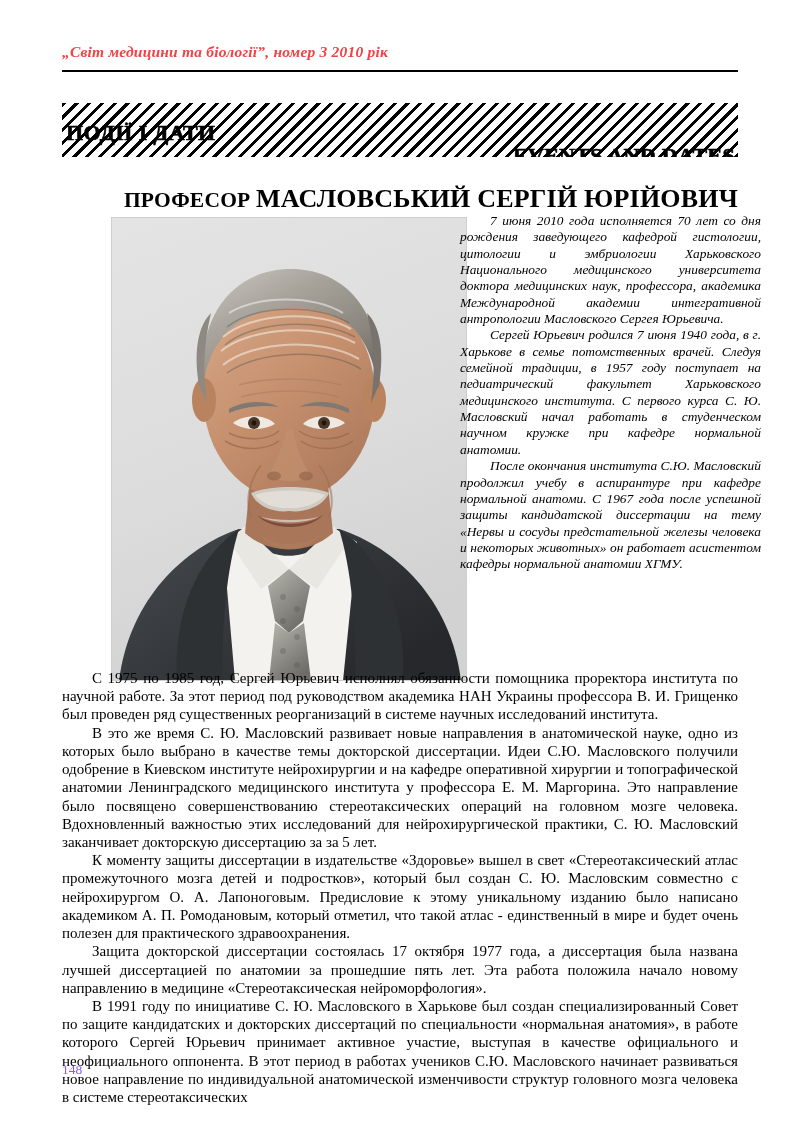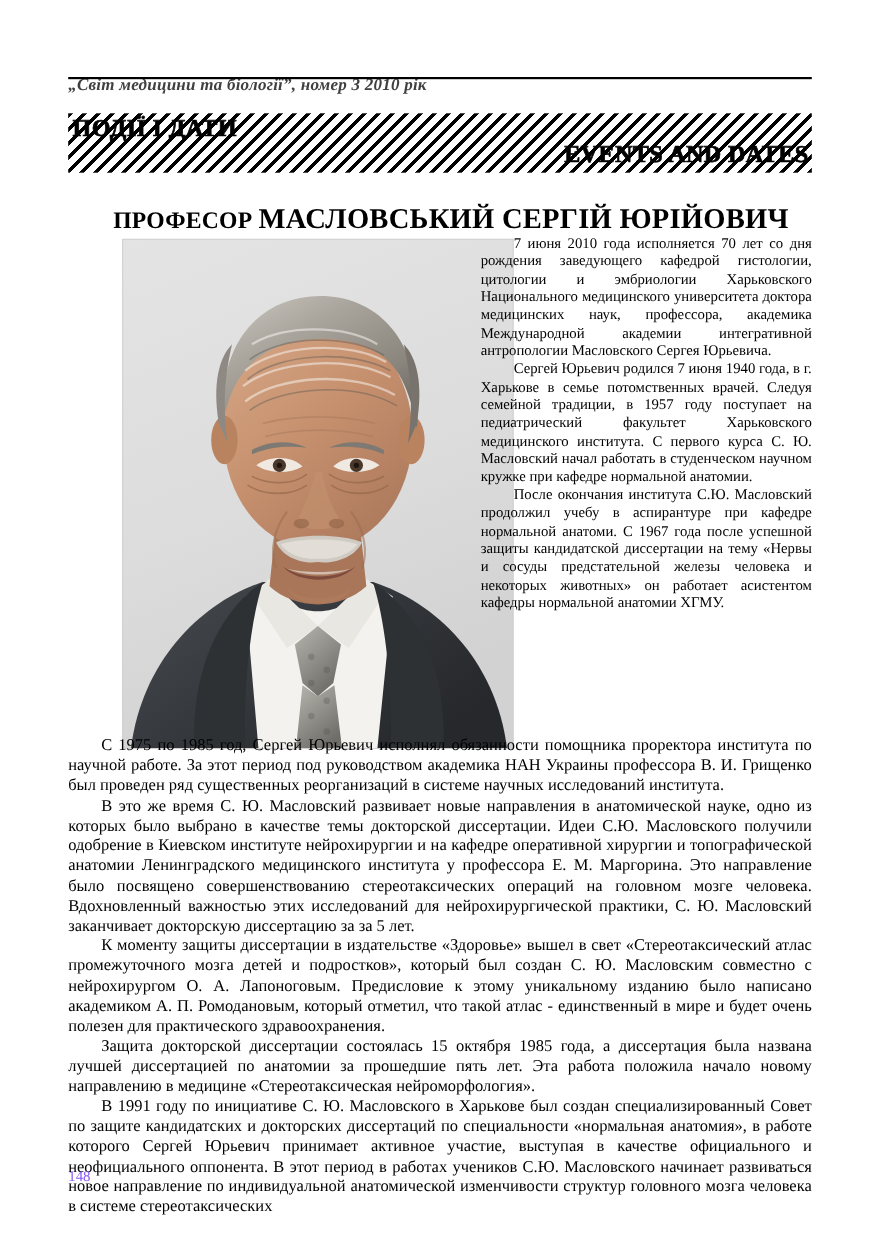--- a/index.html
+++ b/index.html
@@ -23,23 +23,22 @@
   
   .running-head {
     position: absolute;
     left: 62px;
     top: 43px;
     width: 676px;
     font-style: italic;
     font-weight: bold;
     font-size: 15.5px;
     letter-spacing: 0.2px;
-    color: #404040;
+    color: #ef4444;
     white-space: nowrap;
-    margin-top: 26px;
   }
   .head-rule {
     position: absolute;
     left: 62px;
     top: 70px;
     width: 676px;
     height: 0;
     border-top: 2.2px solid #000;
   }
 
@@ -59,38 +58,39 @@
   }
   .banner-label {
     position: absolute;
     font-family: "Liberation Serif", "DejaVu Serif", serif;
     font-weight: bold;
     font-size: 22px;
     letter-spacing: 0.3px;
     color: #000;
     white-space: nowrap;
     line-height: 1;
+    margin-top: 16px;
     -webkit-text-stroke: 0.6px #000;
   }
   .banner-left {
     left: 4px;
     top: 3px;
   }
   .banner-right {
     right: 3px;
     top: 26px;
   }
 
   
   .article-title {
     position: absolute;
-    left: 72px;
+    left: 62px;
     top: 168px;
     width: 676px;
-    text-align: center;
+    text-align: right;
     font-weight: bold;
     font-size: 26px;
     line-height: 1.05;
     letter-spacing: 0.2px;
     white-space: nowrap;
   }
   .article-title .small-caps {
     font-size: 21.5px;
   }
 
@@ -102,27 +102,28 @@
     width: 356px;
     height: 464px;
     background: #dedede;
     overflow: hidden;
   }
   .portrait svg { display: block; width: 100%; height: 100%; }
 
   
   .intro-column {
     position: absolute;
-    left: 437px;
+    left: 460px;
     top: 213px;
     width: 301px;
     font-size: 13.4px;
     line-height: 1.22;
     text-align: justify;
     text-justify: inter-word;
+    font-style: italic;
   }
   .intro-column p {
     margin: 0 0 0 0;
     text-indent: 30px;
   }
 
   
   .body-text {
     position: absolute;
     left: 62px;
@@ -292,19 +293,19 @@
   <div class="intro-column">
     <p>7 июня 2010 года исполняется 70 лет со дня рождения заведующего кафедрой гистологии, цитологии и эмбриологии Харьковского Национального медицинского университета доктора медицинских наук, профессора, академика Международной академии интегративной антропологии Масловского Сергея Юрьевича.</p>
     <p>Сергей Юрьевич родился 7 июня 1940 года, в г. Харькове в семье потомственных врачей. Следуя семейной традиции, в 1957 году поступает на педиатрический факультет Харьковского медицинского института. С первого курса С. Ю. Масловский начал работать в студенческом научном кружке при кафедре нормальной анатомии.</p>
     <p>После окончания института С.Ю. Масловский продолжил учебу в аспирантуре при кафедре нормальной анатоми. С 1967 года после успешной защиты кандидатской диссертации на тему «Нервы и сосуды предстательной железы человека и некоторых животных» он работает асистентом кафедры нормальной анатомии ХГМУ.</p>
   </div>
 
   <div class="body-text">
     <p>С 1975 по 1985 год, Сергей Юрьевич исполнял обязанности помощника проректора института по научной работе. За этот период под руководством академика НАН Украины профессора В. И. Грищенко был проведен ряд  существенных реорганизаций в системе научных исследований  института.</p>
     <p>В это же время С. Ю. Масловский  развивает новые направления в анатомической науке, одно из которых было выбрано в качестве темы докторской диссертации.  Идеи С.Ю. Масловского получили одобрение в Киевском институте нейрохирургии и на кафедре оперативной хирургии и топографической анатомии Ленинградского медицинского института у профессора Е. М. Маргорина. Это направление было посвящено совершенствованию стереотаксических  операций  на головном мозге  человека. Вдохновленный важностью этих исследований для нейрохирургической практики, С. Ю. Масловский заканчивает докторскую диссертацию за за 5 лет.</p>
     <p>К моменту защиты диссертации в издательстве «Здоровье» вышел в свет «Стереотаксический атлас промежуточного мозга детей и подростков», который был создан С. Ю. Масловским совместно с нейрохирургом О. А. Лапоноговым. Предисловие к этому уникальному изданию было написано академиком А. П. Ромодановым, который отметил, что такой атлас - единственный в мире и будет очень полезен для практического здравоохранения.</p>
-    <p>Защита докторской диссертации состоялась 15 октября 1985 года, а диссертация была названа лучшей диссертацией по анатомии за прошедшие пять лет. Эта работа положила начало новому направлению в медицине «Стереотаксическая нейроморфология».</p>
+    <p>Защита докторской диссертации состоялась 17 октября 1977 года, а диссертация была названа лучшей диссертацией по анатомии за прошедшие пять лет. Эта работа положила начало новому направлению в медицине «Стереотаксическая нейроморфология».</p>
     <p>В 1991 году по инициативе С. Ю. Масловского в Харькове был создан специализированный Совет по защите кандидатских и докторских диссертаций по специальности «нормальная анатомия», в работе которого Сергей Юрьевич принимает активное участие, выступая в качестве официального и неофициального оппонента. В этот период  в работах учеников С.Ю. Масловского начинает развиваться новое направление по индивидуальной анатомической изменчивости структур головного мозга человека в системе стереотаксических</p>
   </div>
 
   <div class="page-number">148</div>
 
 </div>
 
 </body></html>

